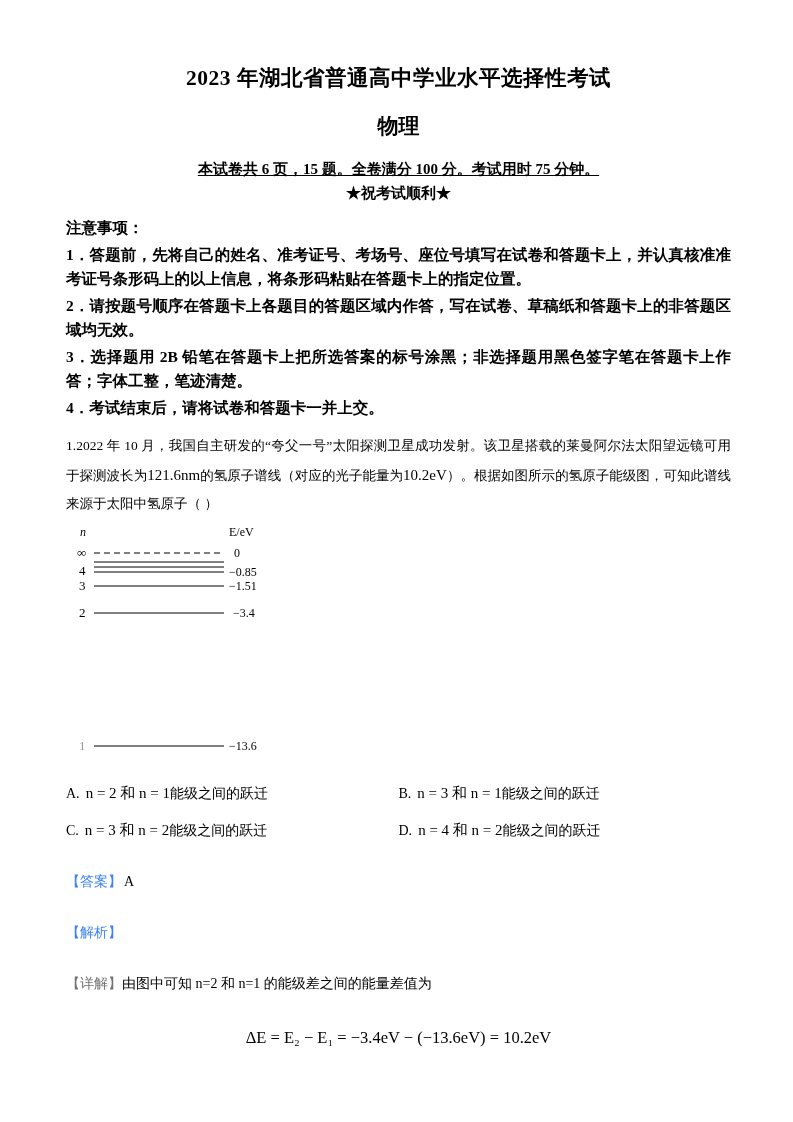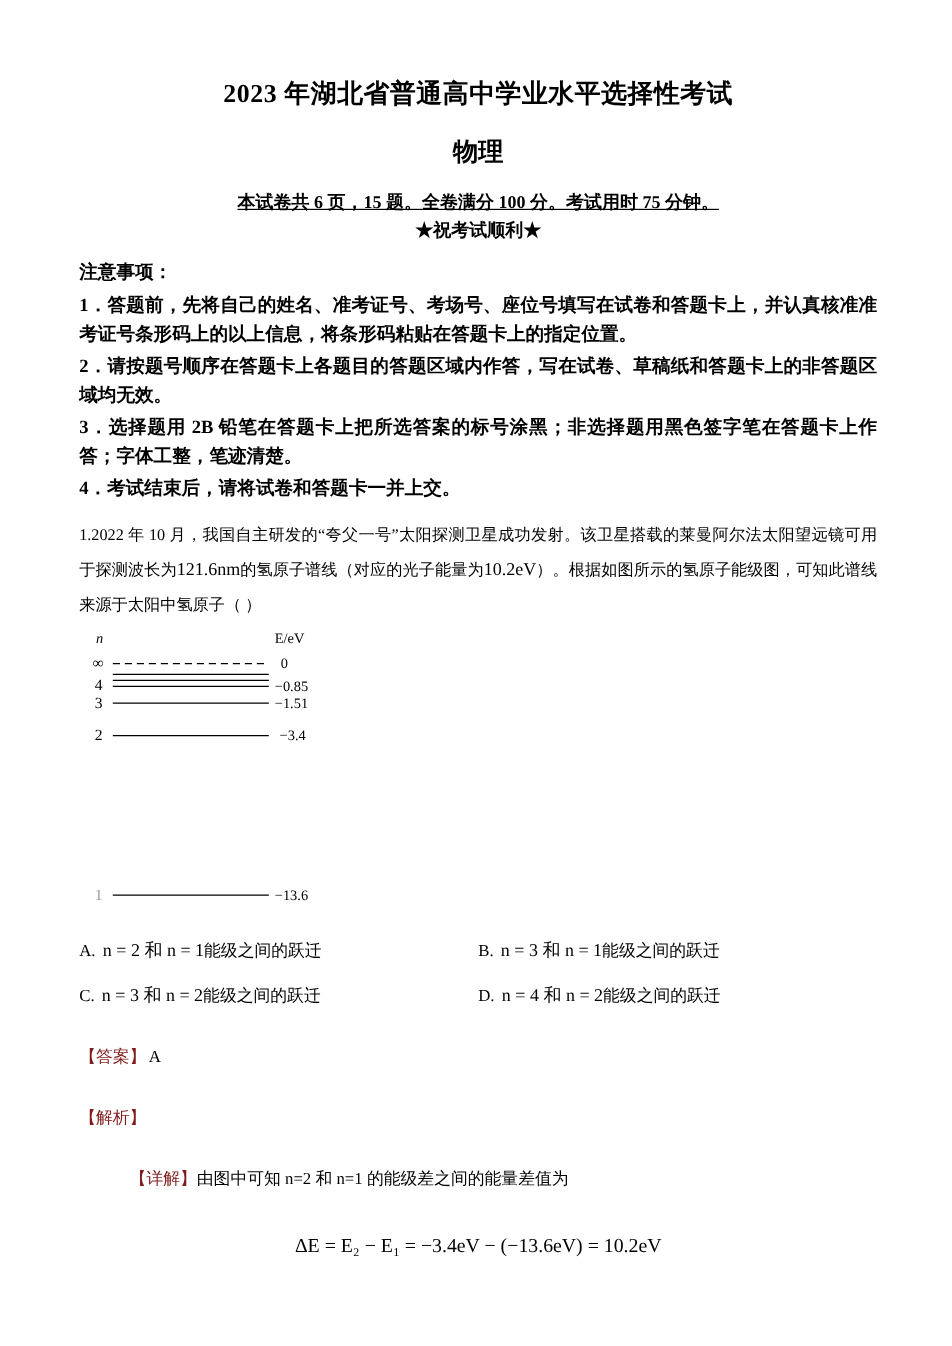--- a/index.html
+++ b/index.html
@@ -139,37 +139,37 @@
   }
   .opt-tail { font-size: 14px; }
 
   
   .answer-line {
     font-size: 14px;
     padding-top: 16px;
     line-height: 1.5;
   }
   .tag {
-    color: #7f1d1d;
+    color: #3b82f6;
   }
   .answer-val {
     color: #000000;
     margin-left: 2px;
   }
   .analysis-line {
     font-size: 14px;
     padding-top: 16px;
     line-height: 1.5;
   }
   .detail-line {
     font-size: 14px;
     padding-top: 16px;
     line-height: 1.6;
   }
-  .detail-tag { color: #7f1d1d; margin-left: 42px; }
+  .detail-tag { color: #737373; }
   .formula {
     text-align: center;
     font-size: 16.5px;
     padding-top: 14px;
     line-height: 1.5;
     white-space: nowrap;
   }
 </style>
 </head>
 <body>

